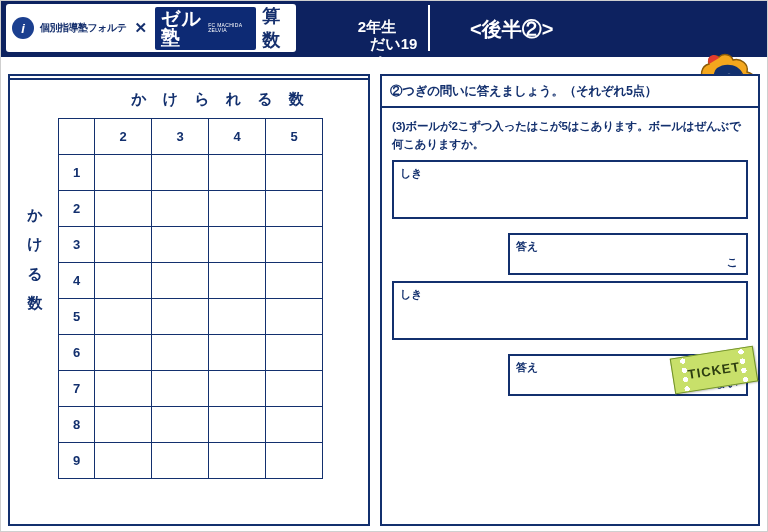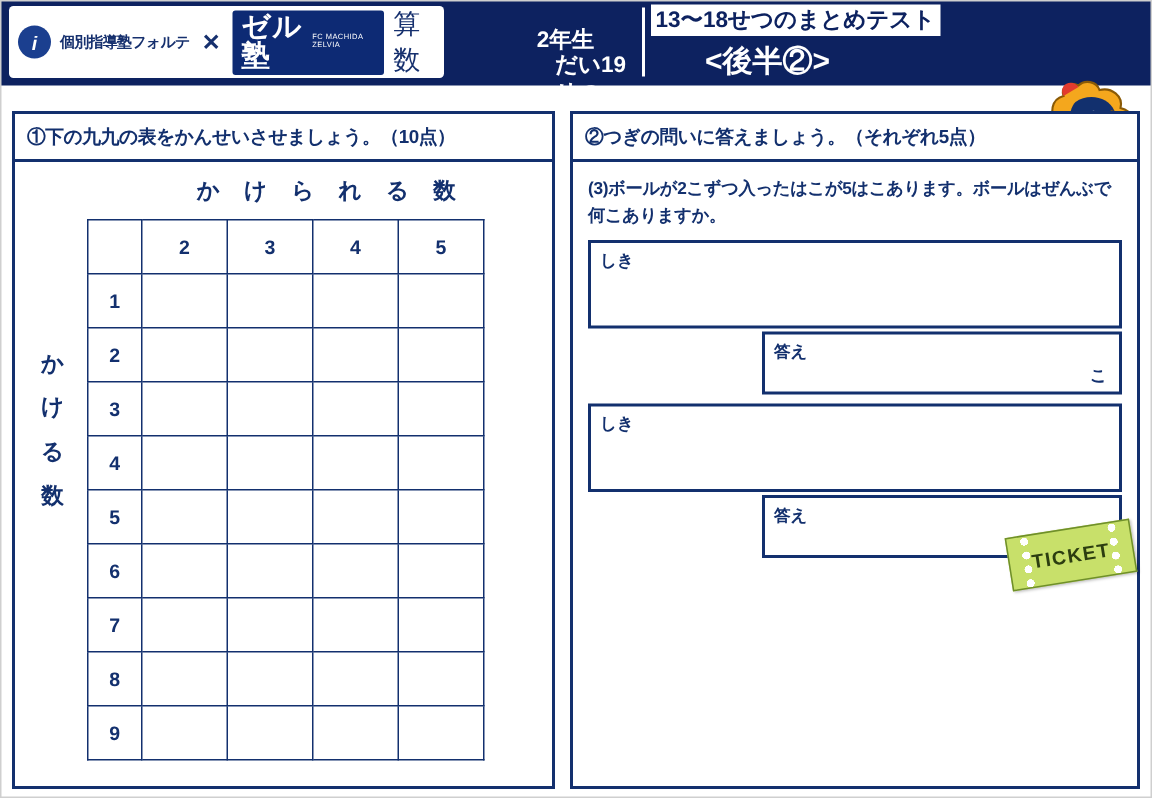--- a/index.html
+++ b/index.html
@@ -46,21 +46,21 @@
   }
   .brand-x { font-size:15px; color:#16306e; font-weight:bold; padding:0 2px;}
   .zelvia-box {
     background:#0d2a74; color:#ffffff;
     padding:2px 6px 3px; border-radius:2px;
     display:flex; flex-direction:row; align-items:center;
     line-height:1;
   }
   .zelvia-main { font-size:19px; font-weight:bold; letter-spacing:1px; }
   .zelvia-sub { font-size:5px; letter-spacing:0.3px; margin-top:1px;}
-  .subject { font-size:18px; font-weight:normal; color:#16306e; }
+  .subject { font-size:18px; font-weight:bold; color:#16306e; }
 
   .grade-wrap {
     position:absolute; left:330px; top:20px;
     width:94px; height:48px;
     display:flex; flex-direction:column; align-items:center; justify-content:center;
     color:#ffffff; line-height:1.15;
   }
   .grade-line1 { font-size:15px; font-weight:bold; }
   .grade-line2 { font-size:15px; font-weight:bold;margin-left:40px; }
   .divider-v {
@@ -142,21 +142,21 @@
     border:2px solid #13306e;
     position:relative;
     margin-top:6px;
   }
   .box-shiki { height:59px; }
   .box-label {
     position:absolute; left:6px; top:4px;
     font-size:11px; font-weight:bold; color:#13306e;
   }
   .kotae-row {
-    display:flex; justify-content:flex-end; margin-top:2px;
+    display:flex; justify-content:flex-end; margin-top:14px;
   }
   .kotae-box {
     border:2px solid #13306e;
     width:240px; height:42px;
     position:relative;
   }
   .kotae-unit {
     position:absolute; right:8px; bottom:3px;
     font-size:11px; font-weight:bold; color:#13306e;
   }
@@ -217,39 +217,37 @@
     </div>
 
     <div class="grade-wrap">
       <div class="grade-line1">2年生</div>
       <div class="grade-line2">だい19せつ</div>
     </div>
 
     <div class="divider-v"></div>
 
     <div class="test-title">
-      <div class="test-title-main">13〜18せつのまとめテスト</div>
       <div class="test-title-sub">&lt;後半②&gt;</div>
     </div>
   </div>
 
   <div class="bird">
     <svg viewBox="0 0 66 62" width="66" height="62">
       <path d="M10 30 C4 24 6 14 14 12 C12 6 18 2 24 5 C28 1 36 2 38 8 C46 6 54 12 52 20 C60 22 64 30 58 37 C62 44 56 54 47 52 C44 59 34 60 29 54 C20 58 10 52 12 43 C6 41 5 34 10 30 Z" fill="#f4a71d" stroke="#8a5a06" stroke-width="1.4"></path>
       <path d="M22 16 C30 10 44 12 48 22 C52 32 46 44 36 46 C26 48 18 40 18 30 C18 24 19 19 22 16 Z" fill="#12306e"></path>
       <path d="M46 22 L62 26 L46 32 Z" fill="#f4a71d" stroke="#8a5a06" stroke-width="1"></path>
       <circle cx="34" cy="26" r="4.2" fill="#ffffff"></circle>
       <circle cx="35" cy="26" r="2.1" fill="#10203f"></circle>
       <path d="M24 36 C28 44 40 46 46 40" stroke="#ffffff" stroke-width="2" fill="none"></path>
       <path d="M14 12 C10 4 20 0 24 6" fill="#e23b2e"></path>
     </svg>
   </div>
 
   <div class="panel panel-left">
-    <div class="panel-title">①下の九九の表をかんせいさせましょう。（10点）</div>
     <div class="panel-title-rule"></div>
 
     <div class="table-area">
       <div class="col-head">か け ら れ る 数</div>
       <div class="row-head">か<br>け<br>る<br>数</div>
 
       <table class="kuku">
         <tbody>
           <tr>
             <td class="corner"></td>

